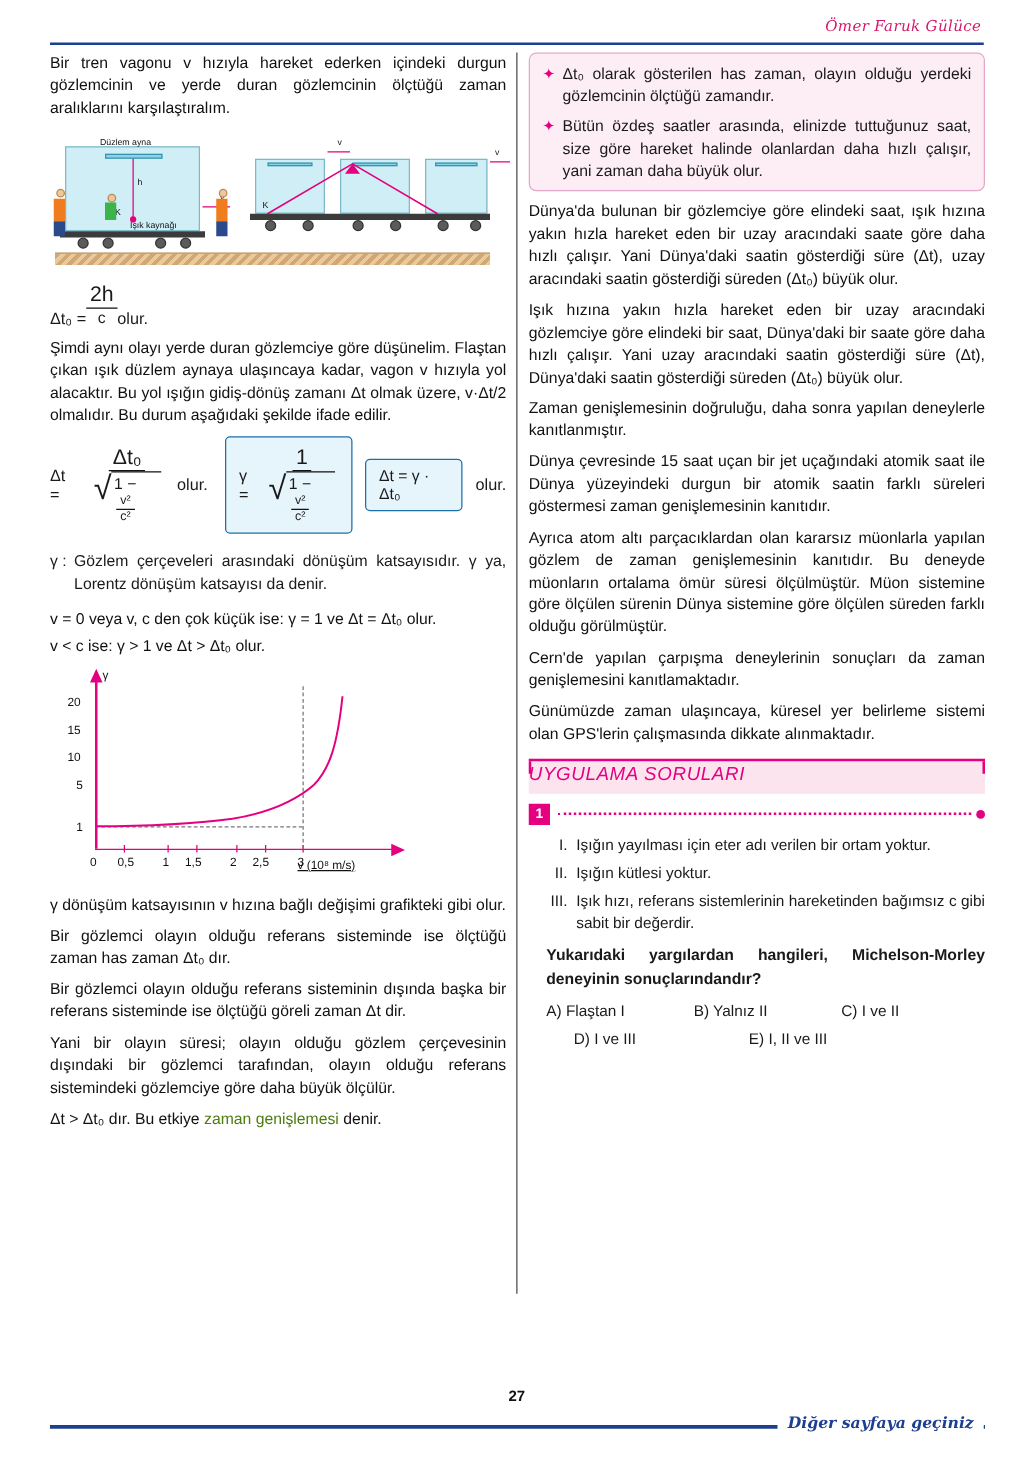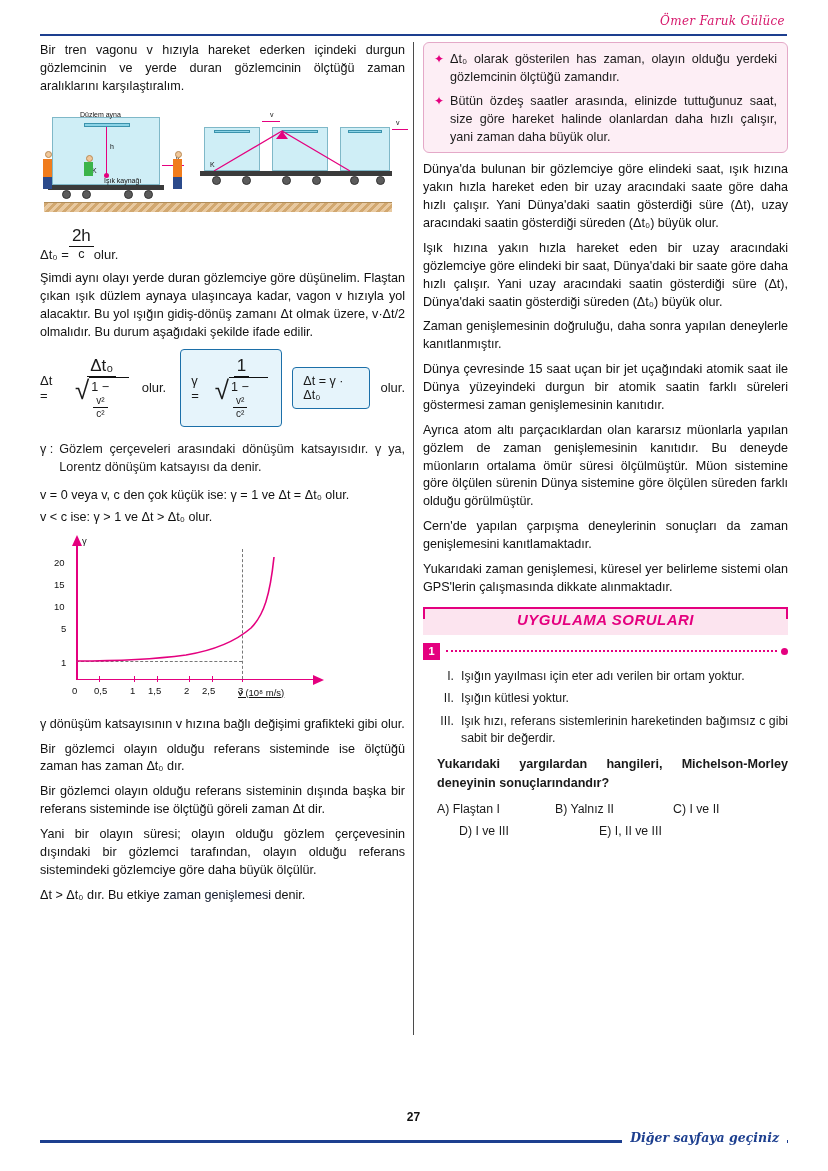--- a/index.html
+++ b/index.html
@@ -57,21 +57,21 @@
     background: #4b4b4b;
   }
   p, .txt {
     font-size: 12.6px;
     line-height: 1.42;
     margin: 0 0 7px 0;
     text-align: justify;
     color: #111;
   }
   .tight { margin-bottom: 4px; }
-  .pink { color: #0f172a; }
+  .pink { color: #4d7c0f; }
 
   .deflist { margin: 0 0 6px 0; }
   .defrow { display: flex; font-size: 12.6px; line-height: 1.42; margin-bottom: 5px; }
   .defkey { flex: 0 0 auto; padding-right: 6px; white-space: nowrap; }
   .defval { flex: 1 1 auto; text-align: justify; }
 
   
   .fig1 {
     position: relative;
     width: 348px; height: 115px;
@@ -166,22 +166,21 @@
     background: #fce4ef;
     border-top: 2px solid #e4007f;
   }
   .sorular-bar:before, .sorular-bar:after {
     content: ""; position: absolute; top: 0; width: 2px; height: 10px; background: #e4007f;
   }
   .sorular-bar:before { left: 0; }
   .sorular-bar:after { right: 0; }
   .sorular-title {
     position: absolute; left: 0; right: 0; top: 4px;
-    text-align: center;
-    font-style: italic; font-weight: bold;
+    font-style: italic; font-weight: normal;
     font-size: 15px; color: #e4007f;
     letter-spacing: 0.5px;
   }
   .qnum-row { display: flex; align-items: center; margin: 6px 0 8px 0; }
   .qnum {
     width: 17px; height: 17px; background: #e4007f; color: #fff;
     font-size: 11px; font-weight: bold;
     display: flex; align-items: center; justify-content: center;
   }
   .dots {
@@ -424,21 +423,21 @@
           <span class="notetext">Bütün özdeş saatler arasında, elinizde tuttuğunuz saat, size göre hareket halinde olanlardan daha hızlı çalışır, yani zaman daha büyük olur.</span>
         </div>
       </div>
 
       <p>Dünya'da bulunan bir gözlemciye göre elindeki saat, ışık hızına yakın hızla hareket eden bir uzay aracındaki saate göre daha hızlı çalışır. Yani Dünya'daki saatin gösterdiği süre (Δt), uzay aracındaki saatin gösterdiği süreden (Δt₀) büyük olur.</p>
       <p>Işık hızına yakın hızla hareket eden bir uzay aracındaki gözlemciye göre elindeki bir saat, Dünya'daki bir saate göre daha hızlı çalışır. Yani uzay aracındaki saatin gösterdiği süre (Δt), Dünya'daki saatin gösterdiği süreden (Δt₀) büyük olur.</p>
       <p>Zaman genişlemesinin doğruluğu, daha sonra yapılan deneylerle kanıtlanmıştır.</p>
       <p>Dünya çevresinde 15 saat uçan bir jet uçağındaki atomik saat ile Dünya yüzeyindeki durgun bir atomik saatin farklı süreleri göstermesi zaman genişlemesinin kanıtıdır.</p>
       <p>Ayrıca atom altı parçacıklardan olan kararsız müonlarla yapılan gözlem de zaman genişlemesinin kanıtıdır. Bu deneyde müonların ortalama ömür süresi ölçülmüştür. Müon sistemine göre ölçülen sürenin Dünya sistemine göre ölçülen süreden farklı olduğu görülmüştür.</p>
       <p>Cern'de yapılan çarpışma deneylerinin sonuçları da zaman genişlemesini kanıtlamaktadır.</p>
-      <p>Yukarıdaki zaman genişlemesi, küresel yer belirleme sistemi olan GPS'lerin çalışmasında dikkate alınmaktadır.</p>
+      <p>Günümüzde zaman ulaşıncaya, küresel yer belirleme sistemi olan GPS'lerin çalışmasında dikkate alınmaktadır.</p>
 
       <div class="sorular-head">
         <div class="sorular-bar"></div>
         <div class="sorular-title">UYGULAMA SORULARI</div>
       </div>
 
       <div class="qnum-row">
         <div class="qnum">1</div>
         <div class="dots"></div>
         <div class="dot-end"></div>

